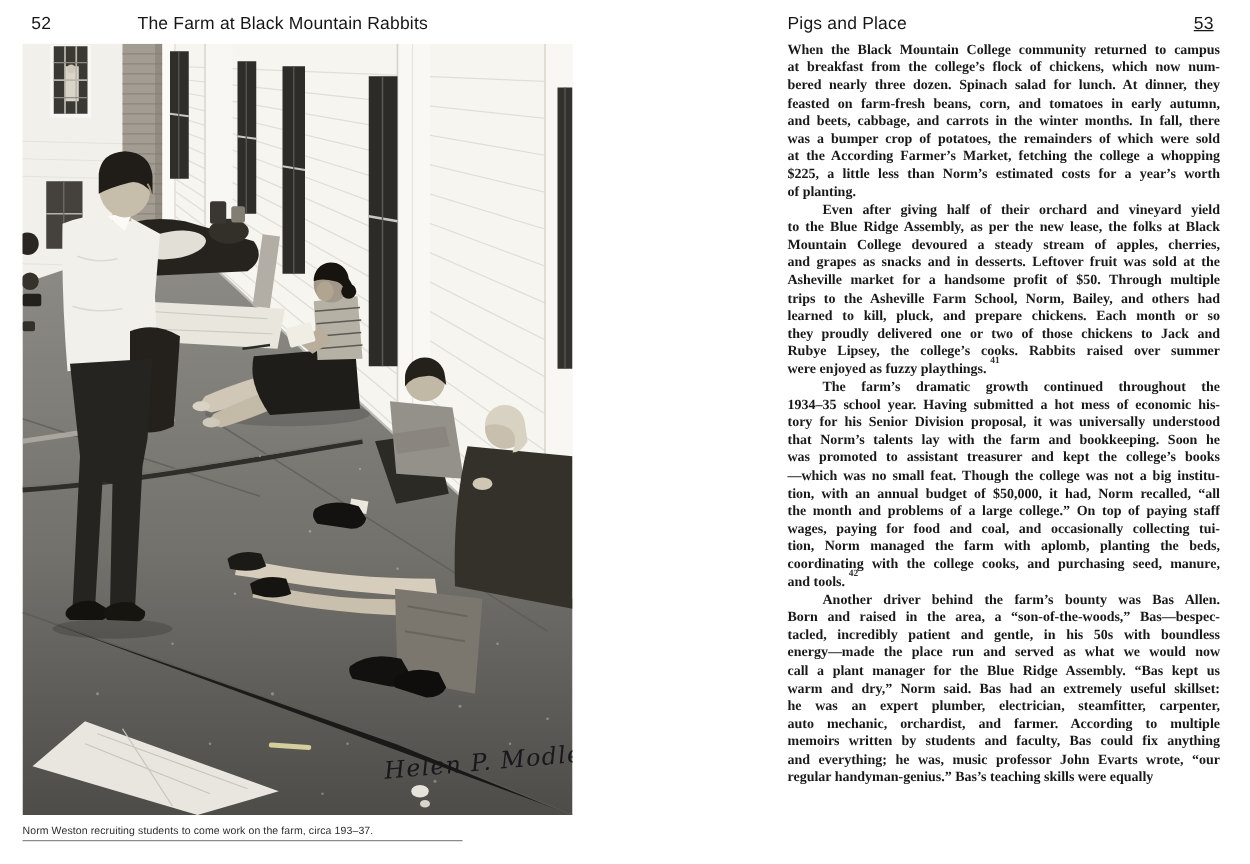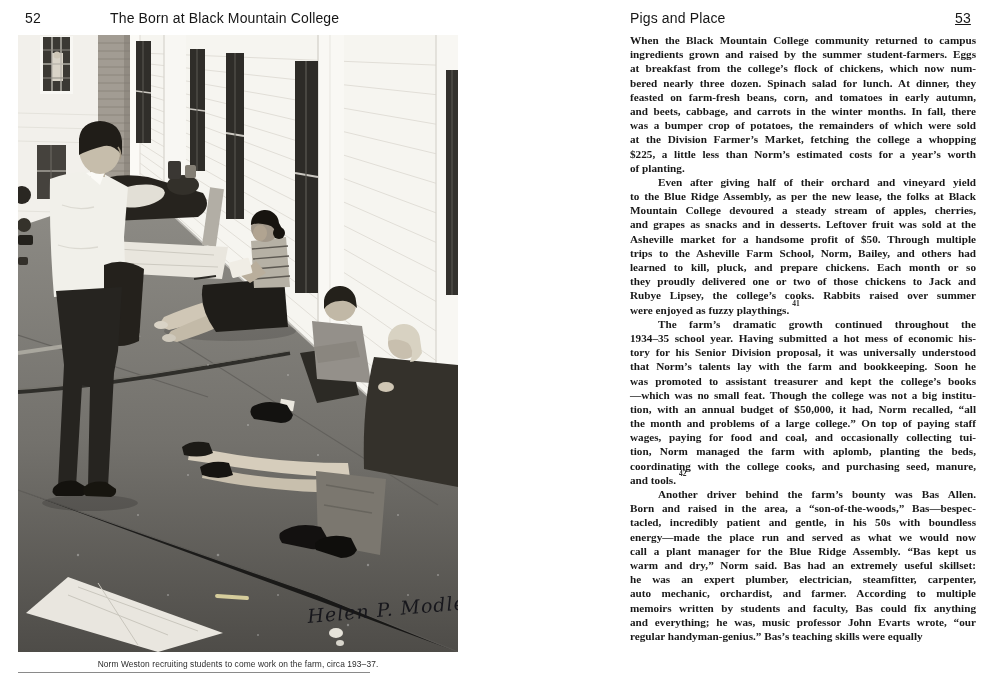--- a/index.html
+++ b/index.html
@@ -12,21 +12,21 @@
     font-size:14px;letter-spacing:.15px;color:#161616;
   }
   #folio-left{left:25px;}
   #head-left{left:110px;}
   #head-right{left:630px;text-align:right;}
   #folio-right{left:955px;text-decoration:underline;}
   figure{margin:0;position:absolute;left:18px;top:35px;width:440px;height:617px;}
   figure svg{display:block;}
   #caption{
     position:absolute;left:18px;top:659px;width:440px;
-    font-family:"Liberation Sans", sans-serif;font-size:8.4px;color:#2c2c2c;letter-spacing:.1px;text-align:center;
+    font-family:"Liberation Sans", sans-serif;font-size:8.4px;color:#2c2c2c;letter-spacing:.1px;
   }
   #caption-rule{
     position:absolute;left:18px;top:672px;width:352px;height:0;
     border-top:1px solid #8a8a8a;
   }
   #body-text{
     position:absolute;left:630px;top:33px;width:346px;
     font-size:11.2px;line-height:14.2px;color:#191919;font-weight:bold;
   }
   .para{margin:0;}
@@ -39,21 +39,21 @@
   .line sup{
     font-size:7.5px;line-height:0;position:relative;top:-3.2px;margin-left:3px;color:#2e2e2e;
     letter-spacing:0;
     margin-top:6px;
   }
 </style>
 </head>
 <body>
 
 <div class="running" id="folio-left">52</div>
-<div class="running" id="head-left">The Born at Black Mountain College</div>
+<div class="running" id="head-left">The Farm at Black Mountain Rabbits</div>
 <div class="running" id="head-right">Pigs and Place</div>
 <div class="running" id="folio-right">53</div>
 
 <figure>
 <svg width="440" height="617" viewBox="0 0 440 617" xmlns="http://www.w3.org/2000/svg">
   <defs>
     <linearGradient id="deckGrad" x1="0" y1="0" x2="0" y2="1">
       <stop offset="0" stop-color="#8f8d87"></stop>
       <stop offset="0.55" stop-color="#73716c"></stop>
       <stop offset="1" stop-color="#4e4c48"></stop>
@@ -320,27 +320,26 @@
   <text x="290" y="588" transform="rotate(-5 290 588)" font-family="'DejaVu Serif', serif" font-style="italic" font-size="19" fill="#17171c" letter-spacing="1">Helen P. Modle</text>
 </svg>
 </figure>
 
 <div id="caption">Norm Weston recruiting students to come work on the farm, circa 193–37.</div>
 <div id="caption-rule"></div>
 
 <div id="body-text">
     <div class="para">
       <div class="line">When the Black Mountain College community returned to campus</div>
-      <div class="line">ingredients grown and raised by the summer student-farmers. Eggs</div>
       <div class="line">at breakfast from the college’s flock of chickens, which now num-</div>
       <div class="line">bered nearly three dozen. Spinach salad for lunch. At dinner, they</div>
       <div class="line">feasted on farm-fresh beans, corn, and tomatoes in early autumn,</div>
       <div class="line">and beets, cabbage, and carrots in the winter months. In fall, there</div>
       <div class="line">was a bumper crop of potatoes, the remainders of which were sold</div>
-      <div class="line">at the Division Farmer’s Market, fetching the college a whopping</div>
+      <div class="line">at the According Farmer’s Market, fetching the college a whopping</div>
       <div class="line">$225, a little less than Norm’s estimated costs for a year’s worth</div>
       <div class="line last">of planting.</div>
     </div>
     <div class="para">
       <div class="line indent">Even after giving half of their orchard and vineyard yield</div>
       <div class="line">to the Blue Ridge Assembly, as per the new lease, the folks at Black</div>
       <div class="line">Mountain College devoured a steady stream of apples, cherries,</div>
       <div class="line">and grapes as snacks and in desserts. Leftover fruit was sold at the</div>
       <div class="line">Asheville market for a handsome profit of $50. Through multiple</div>
       <div class="line">trips to the Asheville Farm School, Norm, Bailey, and others had</div>

